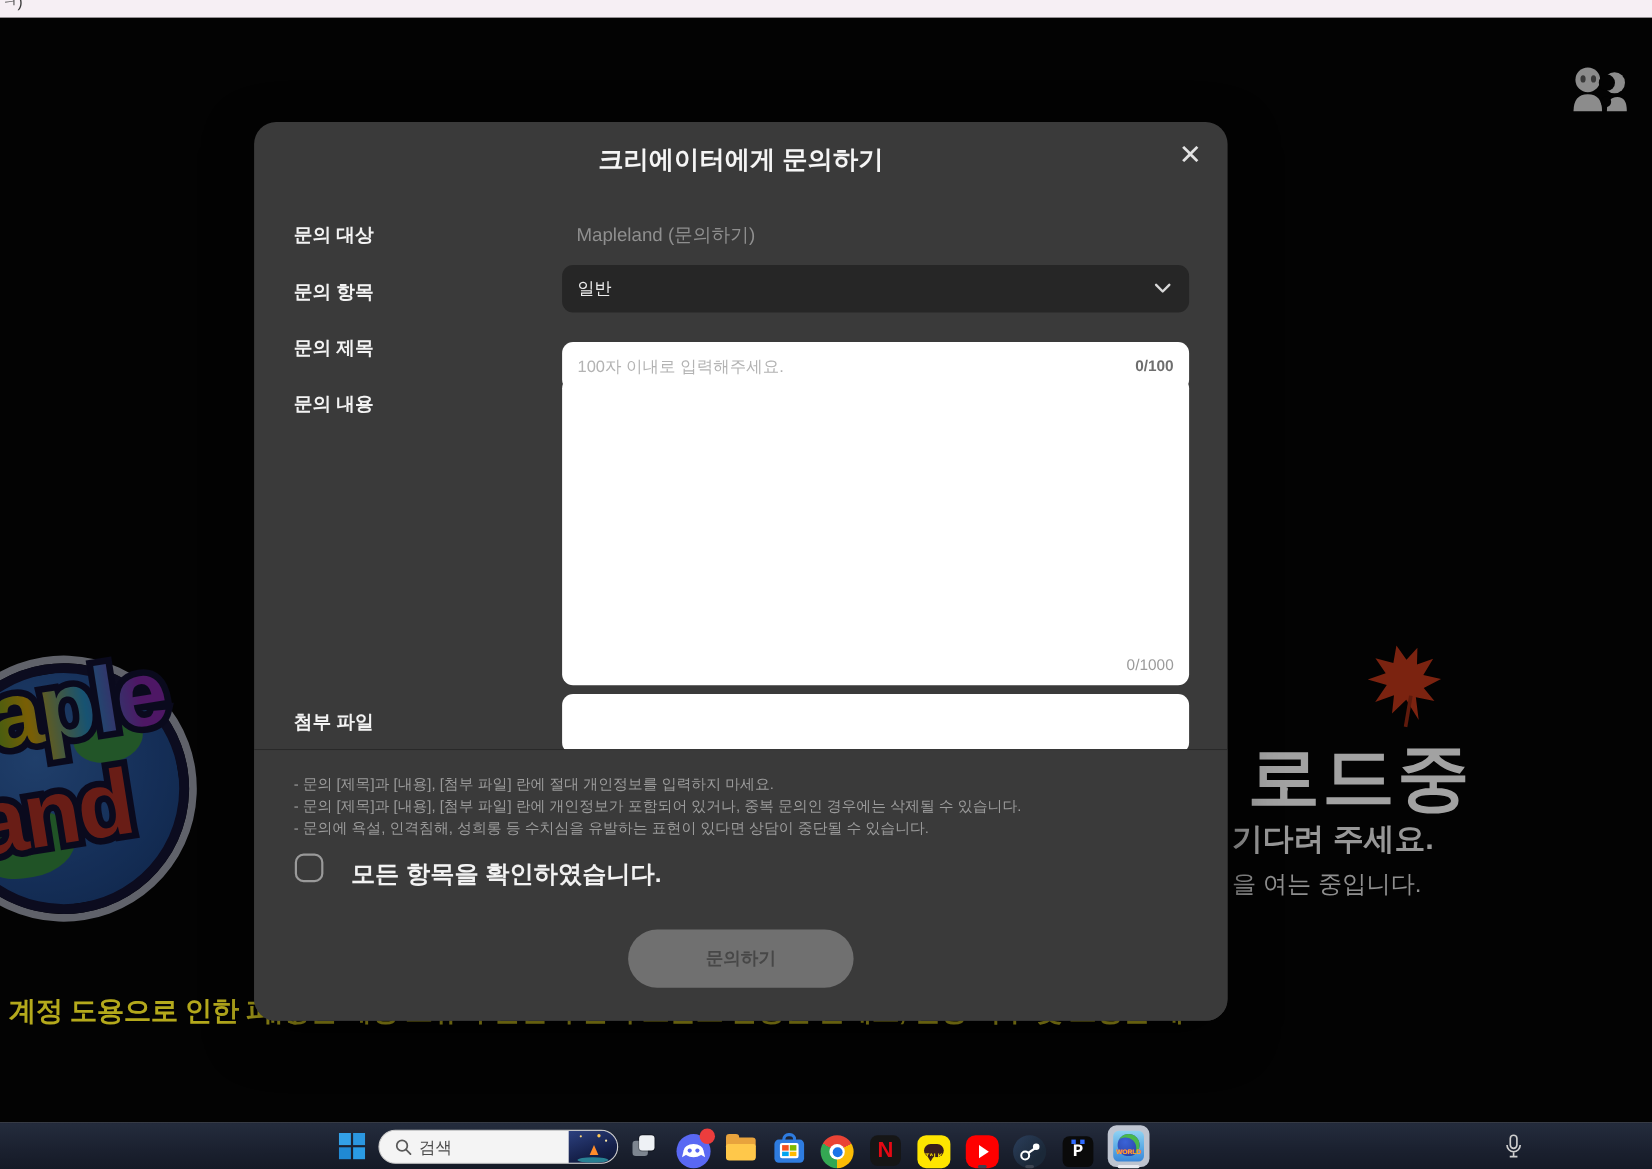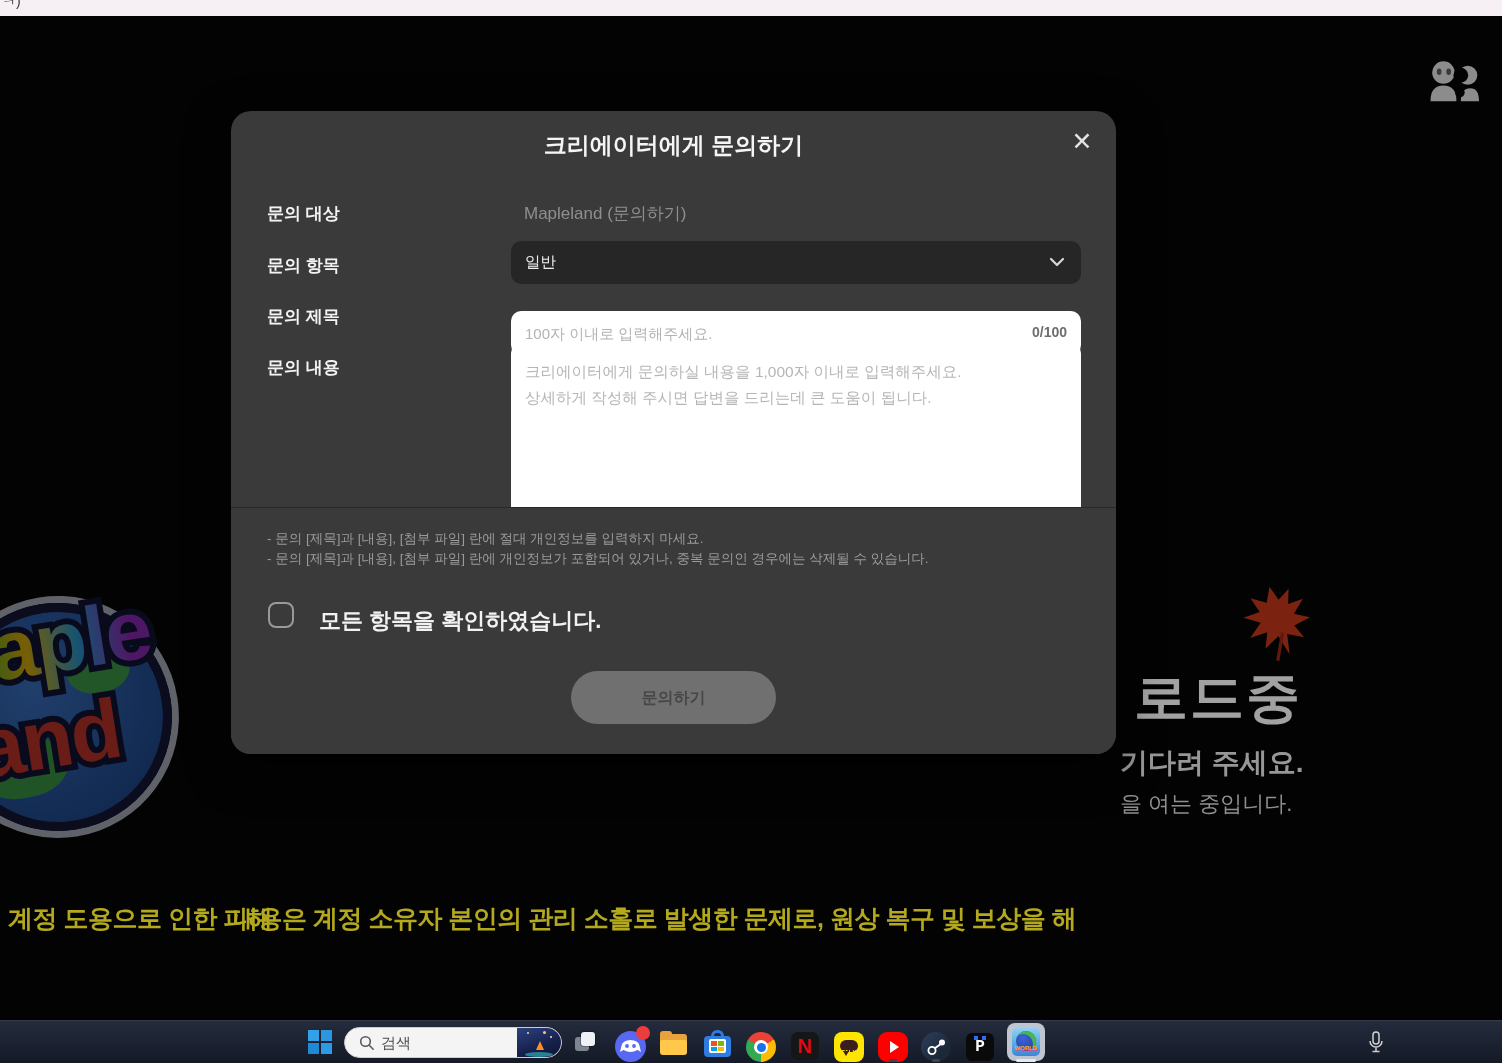--- a/index.html
+++ b/index.html
@@ -25,31 +25,31 @@
   .logo-word { position:absolute; font-weight:700; font-size:84px; letter-spacing:-2px; white-space:nowrap; }
   .logo-w1 { left:4px; top:2px; }
   .logo-w2 { left:22px; top:96px; }
   .word-outline { -webkit-text-stroke:12px #15153f; color:#15153f; }
   .word-fill-maple { background:linear-gradient(90deg,#f0a33b 0%,#43c22f 22%,#ffc400 45%,#29aef2 68%,#a62fd8 90%);
                      -webkit-background-clip:text; background-clip:text; color:transparent; }
   .word-fill-land { color:#e23b2c; }
 
   .maple-leaf { left:1238px; top:584px; width:82px; height:82px; transform:rotate(-14deg); }
 
-  .loading-title { left:1134px; top:662px; font-size:54px; font-weight:700; color:#a2a2a2; letter-spacing:2px; }
+  .loading-title { left:1134px; top:662px; font-size:66px; font-weight:700; color:#a2a2a2; letter-spacing:2px; }
   .loading-cap1 { left:1120px; top:744px; font-size:28px; font-weight:700; color:#979797; }
   .loading-cap2 { left:1120px; top:789px; font-size:22px; color:#8f8f8f; }
 
   .ticker { top:902px; font-size:25px; font-weight:700; color:#b4a91c; white-space:nowrap; letter-spacing:-0.5px; }
   .ticker-left { left:8px; }
   .ticker-midwrap { left:233px; width:893px; height:34px; overflow:hidden; }
   .ticker-right { left:1126px; }
 
   
-  .modal { position:absolute; left:231px; top:111px; width:885px; height:643px; background:#3a3a3a;
+  .modal { position:absolute; left:231px; top:111px; width:885px; height:817px; background:#3a3a3a;
            border-radius:20px; z-index:10; box-shadow:0 14px 44px rgba(0,0,0,.6); }
   .modal-title { position:absolute; left:0; top:19px; width:100%; text-align:center; color:#f5f5f5; font-size:23px; font-weight:700; }
   .modal-close { position:absolute; right:18px; top:14px; width:32px; height:32px; color:#e3e3e3; font-size:25px; line-height:32px; text-align:center; cursor:pointer; }
   .f-label { position:absolute; left:36px; color:#f3f3f3; font-size:17px; font-weight:700; }
   .lbl-target { top:91px; } .lbl-cat { top:143px; } .lbl-subj { top:194px; } .lbl-body { top:245px; } .lbl-attach { top:534px; }
   .val-target { position:absolute; left:293px; top:91px; font-size:17px; color:#8f8f8f; }
 
   .sel { position:absolute; left:280px; top:130px; width:570px; height:43px; background:#262626; border-radius:10px; cursor:pointer; }
   .sel-text { position:absolute; left:14px; top:11px; font-size:15.5px; color:#ededed; }
   .sel-chev { position:absolute; right:16px; top:14px; }
@@ -199,33 +199,30 @@
 
     <div class="f-label lbl-subj">문의 제목</div>
     <div class="inp-wrap">
       <input type="text" placeholder="100자 이내로 입력해주세요." style="">
       <span class="inp-counter">0/100</span>
     </div>
 
     <div class="f-label lbl-body">문의 내용</div>
     <div class="ta-wrap">
       <textarea style=""></textarea>
-      <div class="ta-ph">
-        <div>크리에이터에게 문의하실 내용을 1,000자 이내로 입력해주세요.</div>
-        <div>상세하게 작성해 주시면 답변을 드리는데 큰 도움이 됩니다.</div>
-      </div>
       <span class="ta-counter">0/1000</span>
     </div>
 
     <div class="f-label lbl-attach">첨부 파일</div>
     <div class="attach-box"></div>
 
     <div class="modal-footer">
       <div class="notice n0">- 문의 [제목]과 [내용], [첨부 파일] 란에 절대 개인정보를 입력하지 마세요.</div>
       <div class="notice n1">- 문의 [제목]과 [내용], [첨부 파일] 란에 개인정보가 포함되어 있거나, 중복 문의인 경우에는 삭제될 수 있습니다.</div>
+      <div class="notice n2">- 문의에 욕설, 인격침해, 성희롱 등 수치심을 유발하는 표현이 있다면 상담이 중단될 수 있습니다.</div>
       <div class="chk"></div>
       <div class="chk-label">모든 항목을 확인하였습니다.</div>
       <div class="submit">문의하기</div>
     </div>
   </div>
 
   <div class="taskbar">
 
     <svg class="tb" style="left:308px; top:9px;" width="24" height="24" viewBox="0 0 24 24">
       <rect x="0" y="0" width="11" height="11" fill="#33a1e8"></rect>

